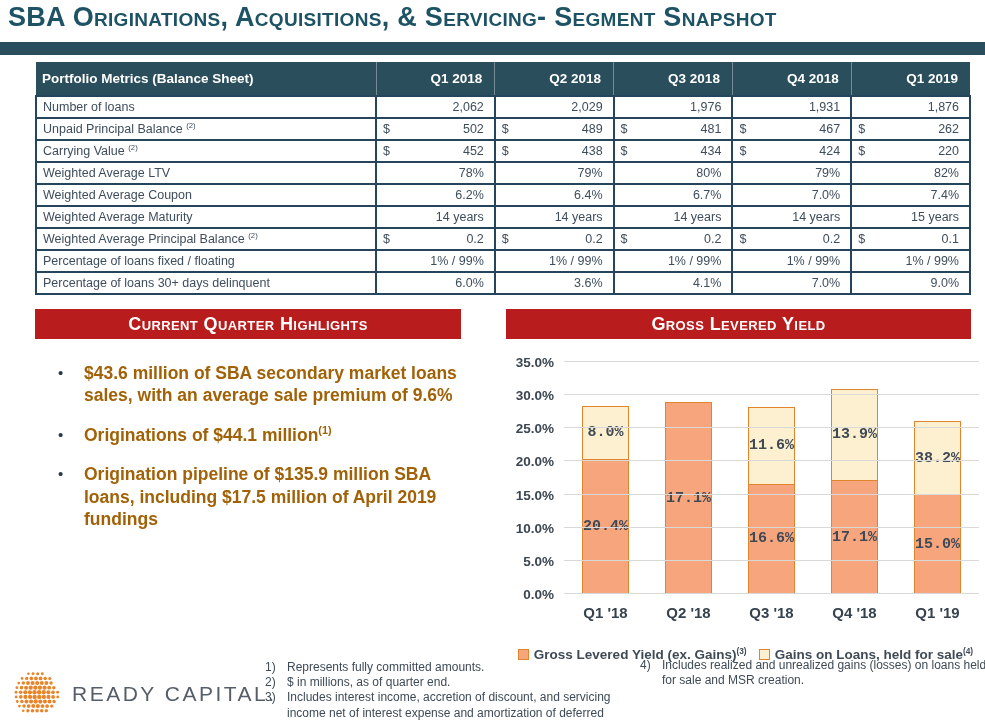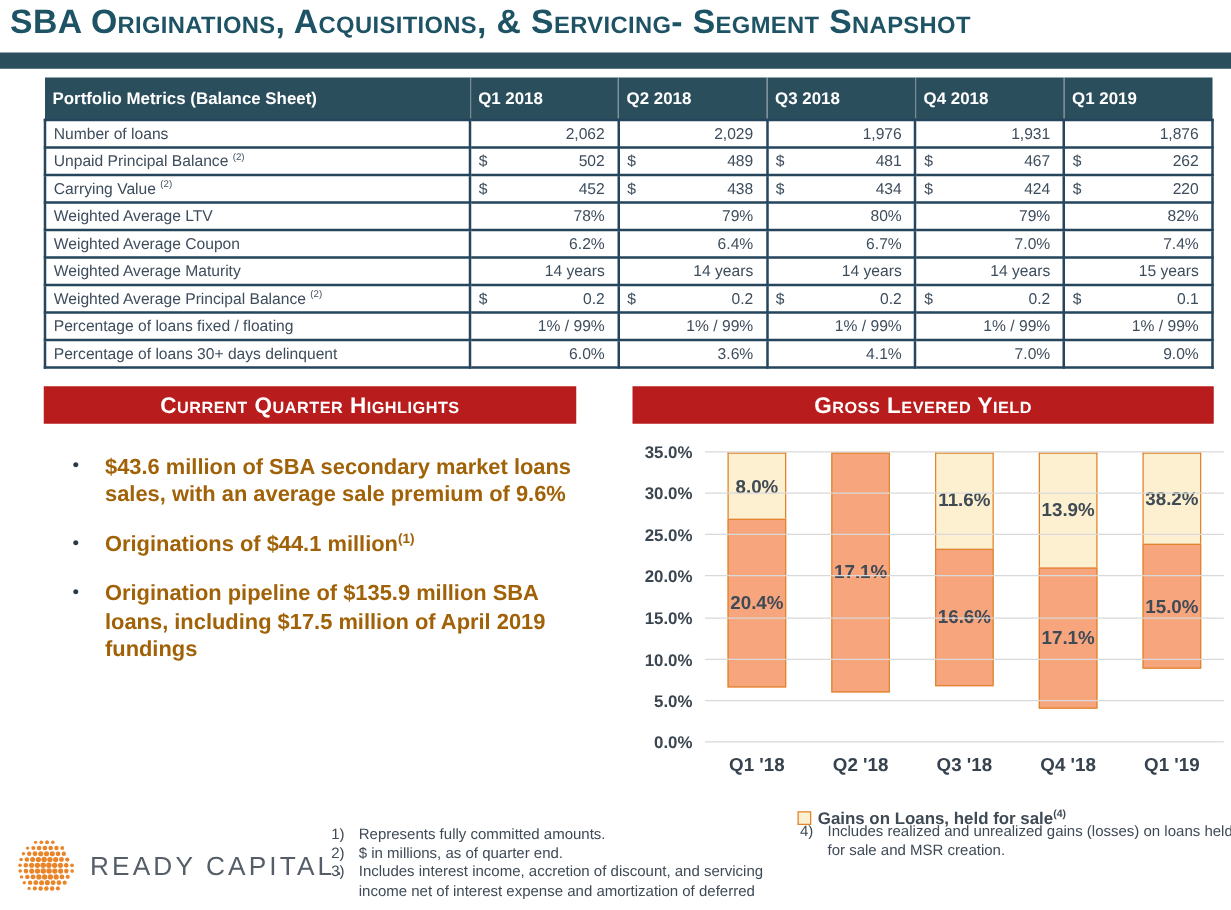--- a/index.html
+++ b/index.html
@@ -9,21 +9,21 @@
 
   
   .page-title { position: absolute; left: 8px; top: 2px; font-size: 27px; font-weight: 700;
     font-variant: small-caps; letter-spacing: .3px; color: #1D5364; white-space: nowrap; }
   .title-rule { position: absolute; left: 0; top: 42px; width: 985px; height: 13px; background: #2B4E5D; }
 
   
   .metrics-table-wrap { position: absolute; left: 35px; top: 62px; width: 936px; }
   table.metrics { width: 100%; border-collapse: collapse; table-layout: fixed; padding-left: 24px; }
   table.metrics th { background: #2B4E5D; color: #fff; font-size: 13.5px; font-weight: 700;
-    text-align: left; padding: 9px 12px 9px 6px; border-right: 1px solid rgba(255,255,255,.35); }
+    text-align: right; padding: 9px 12px 9px 6px; border-right: 1px solid rgba(255,255,255,.35); }
   table.metrics th:first-child { text-align: left; width: 340px; }
   table.metrics th:last-child { border-right: none; }
   table.metrics td { border: 2px solid #24455C; font-size: 12.5px; color: #3E4D5C;
     padding: 2.5px 10px 2.5px 6px; height: 22px; background: #fff; }
   table.metrics td.val { text-align: right; }
   table.metrics td .money { display: flex; justify-content: space-between; }
   table.metrics sup, .b-text sup, .legend sup { font-size: .62em; vertical-align: super; line-height: 0; }
 
   
   .panel-header { position: absolute; height: 30px; background: #b91c1c; color: #fff;
@@ -39,21 +39,21 @@
   .b-text { font-size: 17.5px; font-weight: 700; color: #a16207; line-height: 1.28; }
 
   
   .chart { position: absolute; left: 506px; top: 348px; width: 479px; height: 316px; }
   .y-axis { position: absolute; left: 0; top: 14px; bottom: 70px; width: 48px; }
   .ytick { position: absolute; right: 0; transform: translateY(50%); font-size: 13.5px;
     font-weight: 700; color: #3B4651; }
   .plot { position: absolute; left: 58px; right: 6px; top: 14px; bottom: 70px; }
   .gridline { position: absolute; left: 0; right: 0; height: 1px; background: #D9D9D9; }
   .bars { position: absolute; inset: 0; display: flex; justify-content: space-around;
-    align-items: flex-start; }
+    align-items: flex-end; font-family: Liberation Mono, monospace; }
   .bar-group { width: 47px; display: flex; flex-direction: column; }
   .seg { display: flex; align-items: center; justify-content: center; border: 1.5px solid #E0842E; }
   .seg.top { border-bottom: none; }
   .seg-label { font-size: 15px; font-weight: 700; color: #3F4A55; white-space: nowrap; }
   .x-axis { position: absolute; left: 58px; right: 6px; bottom: 38px; height: 22px;
     display: flex; justify-content: space-around; }
   .xtick { width: 70px; text-align: center; font-size: 15px; font-weight: 700; color: #36424E; }
   .legend { position: absolute; left: 0; right: 0; bottom: 2px; display: flex;
     justify-content: center; gap: 12px; align-items: center; }
   .legend-item { display: flex; align-items: center; gap: 5px; font-size: 13.5px;
@@ -327,20 +327,24 @@
         <div class="gridline" style="bottom: 100%;"></div>
       </div>
     <div class="x-axis" id="x-axis">
         <div class="xtick">Q1 '18</div>
         <div class="xtick">Q2 '18</div>
         <div class="xtick">Q3 '18</div>
         <div class="xtick">Q4 '18</div>
         <div class="xtick">Q1 '19</div>
       </div>
     <div class="legend" id="legend">
+        <div class="legend-item">
+          <span class="swatch" style="background: rgb(247, 165, 125);"></span>
+          <span>Gross Levered Yield (ex. Gains)<sup>(3)</sup></span>
+        </div>
         <div class="legend-item">
           <span class="swatch" style="background: rgb(252, 240, 208);"></span>
           <span>Gains on Loans, held for sale<sup>(4)</sup></span>
         </div>
       </div>
   </div>
 
   <div class="footnotes-left" id="fn-left">
       <div class="fn">
         <span class="fn-num">1)</span>

